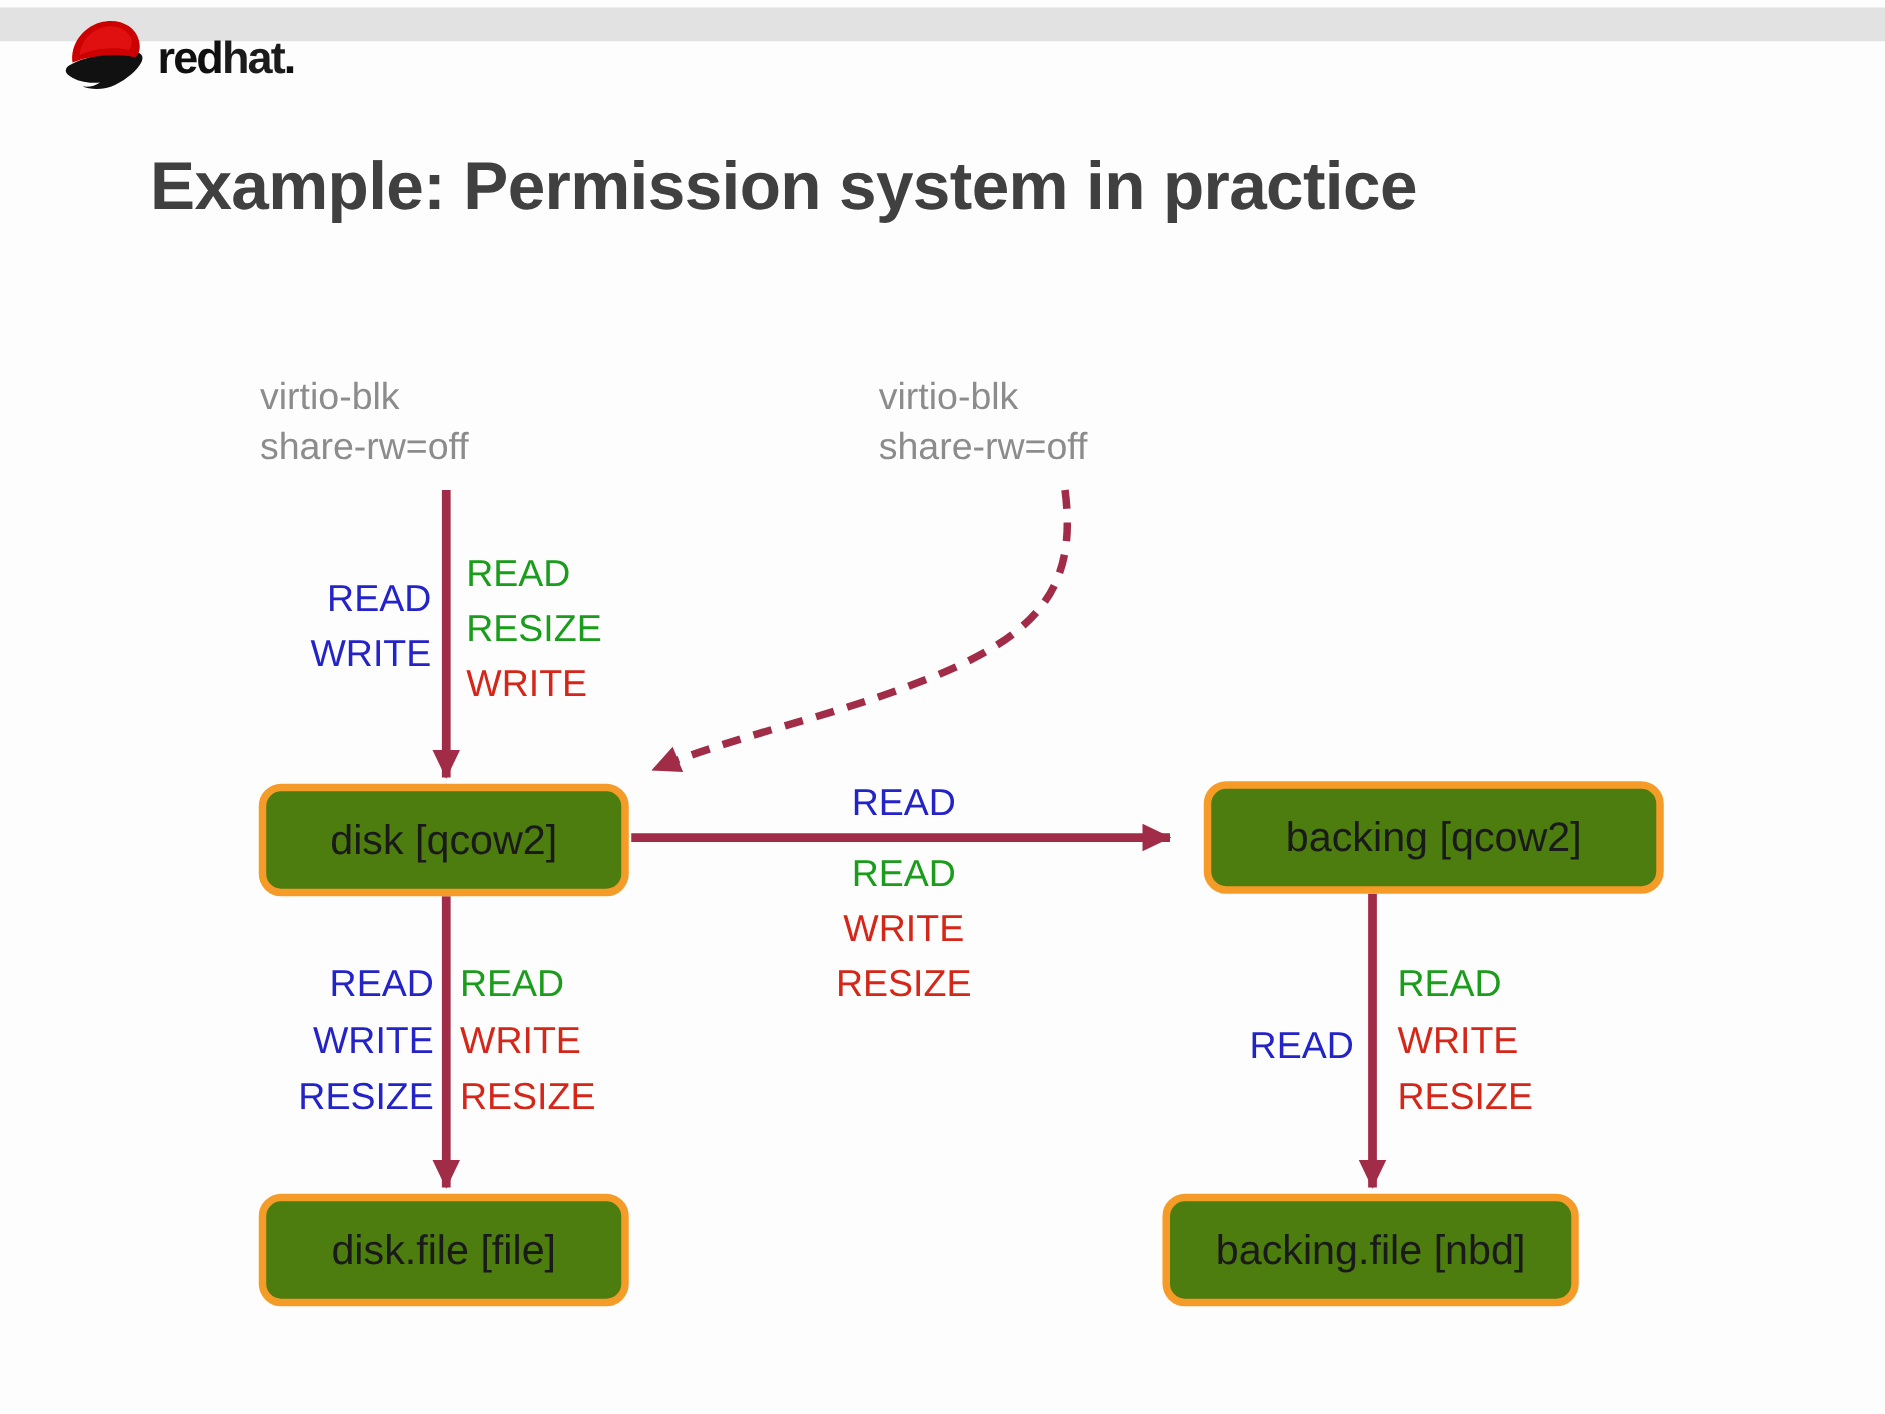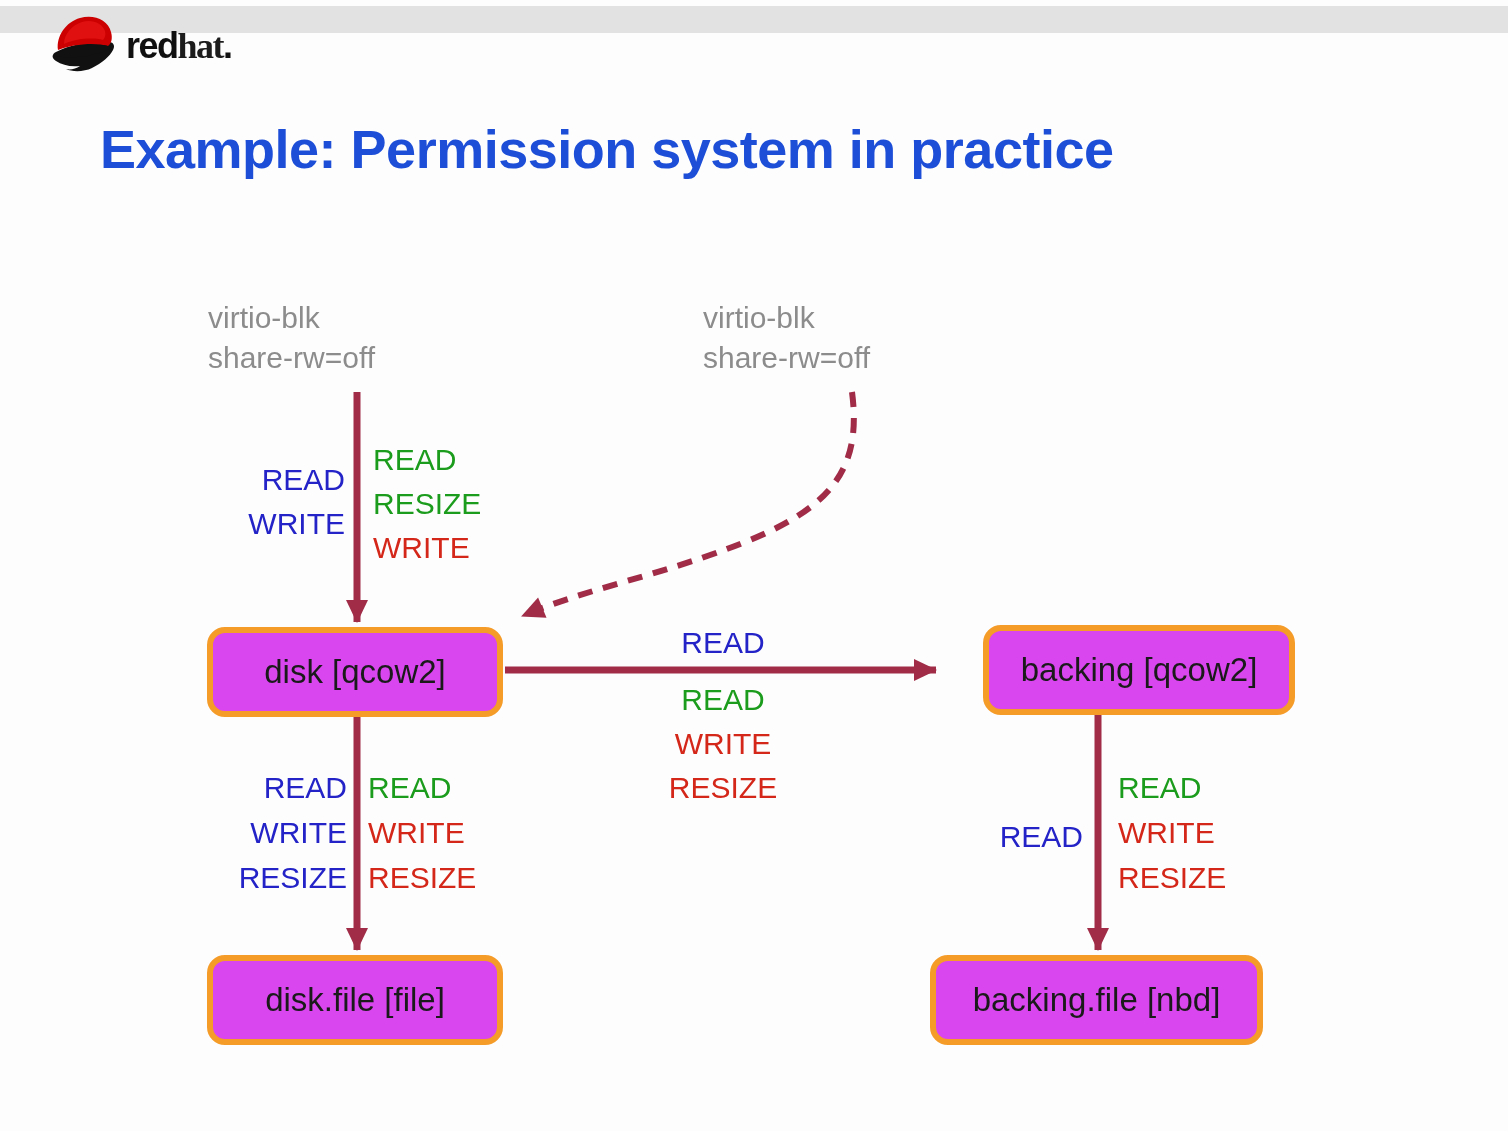--- a/index.html
+++ b/index.html
@@ -20,40 +20,40 @@
   .logo {
     position: absolute; left: 50px; top: 6px; height: 66px;
     display: flex; align-items: flex-end; gap: 6px;
   }
   .logo svg { display: block; }
   .brand {
     font-size: 36px; font-weight: 700; color: #101010;
     letter-spacing: -1.5px; line-height: 1; padding-bottom: 8px;
     white-space: nowrap;
   }
-  .brand .lighter { font-weight: 700; color: #1c1c1c; font-family: Liberation Serif, serif; }
+  .brand .lighter { font-weight: 700; color: #1c1c1c; }
 
   .page-title {
-    position: absolute; left: 100px; top: 118px;
-    font-size: 54px; font-weight: 700; color: #1d4ed8;
+    position: absolute; left: 120px; top: 118px;
+    font-size: 54px; font-weight: 700; color: #404040;
     letter-spacing: -0.5px; white-space: nowrap;
   }
 
   
   .diagram { position: absolute; inset: 0; }
   svg.arrows { position: absolute; inset: 0; }
 
   .node {
-    position: absolute; background: #d946ef;
+    position: absolute; background: #4d7c0f;
     border: 6px solid #f59b28; border-radius: 18px;
     display: flex; align-items: center; justify-content: center;
     font-size: 33px; color: #1a1a1a; white-space: nowrap;
   }
   .node-disk         { left: 207px; top: 627px; width: 296px; height: 90px; }
-  .node-backing      { left: 983px; top: 625px; width: 312px; height: 90px; }
+  .node-backing      { left: 963px; top: 625px; width: 368px; height: 90px; }
   .node-disk-file    { left: 207px; top: 955px; width: 296px; height: 90px; }
   .node-backing-file { left: 930px; top: 955px; width: 333px; height: 90px; }
 
   .source-label {
     position: absolute; width: 300px; 
     font-size: 30px; line-height: 40px; color: #8c8c8c; white-space: nowrap;
   }
   .source-left  { left: 208px; top: 298px; }
   .source-right { left: 703px; top: 298px; }
 

